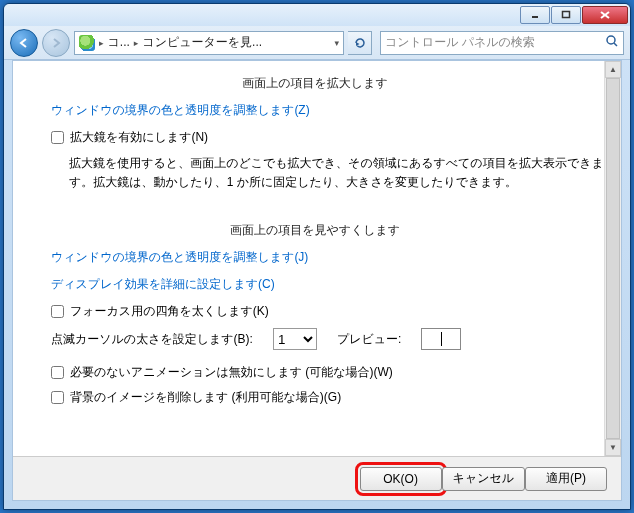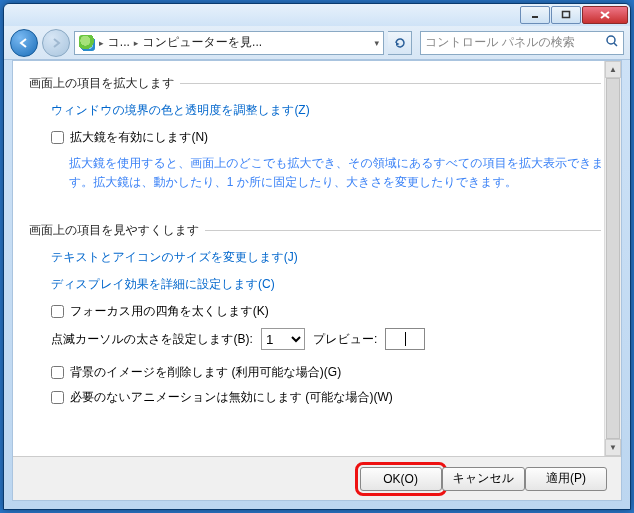--- a/index.html
+++ b/index.html
@@ -81,21 +81,21 @@
   .refresh {
     width: 24px; height: 24px;
     border: 1px solid #8aa9c4;
     border-left: none;
     background: linear-gradient(#eef5fb,#d7e6f5);
     display:flex; align-items:center; justify-content:center;
     color:#2b5f99;
     cursor:pointer;
   }
   .searchbox {
-    width: 204px; height: 24px;
+    width: 244px; height: 24px;
     border: 1px solid #8aa9c4;
     background: #fff;
     display: flex; align-items: center;
     padding: 0 4px;
     color: #888;
     margin-left: 4px;
     position: relative;
   }
   .searchbox .sicon { position:absolute; right:4px; color:#2b5f99; }
   .content {
@@ -111,20 +111,21 @@
     border: none;
     margin-bottom: 18px;
   }
   legend {
     color: #222;
     font-size: 12px;
     padding: 0 4px 0 0;
     width: 100%;
     display: flex;
     align-items: center;
+    flex-direction: column;
   }
   legend span.line {
     flex:1; height:1px; background:#ccc; margin-left:6px;
   }
   .indent { margin-left: 22px; margin-top: 10px; }
   .link {
     color: #0066cc;
     cursor: pointer;
     display: block;
     margin-bottom: 10px;
@@ -133,25 +134,25 @@
     display: flex; align-items: flex-start;
     margin-bottom: 8px;
   }
   .chkrow input[type=checkbox] {
     margin-right: 6px; margin-top: 2px;
   }
   .desc {
     margin-left: 40px;
     margin-top: 4px;
     line-height: 1.6;
-    color: #3b82f6;
+    color: #000000;
     margin-bottom: 12px;
   }
   .cursor-row {
-    display:flex; align-items:center; gap: 8px;
+    display:flex; align-items:center; gap: 20px;
     margin-left: 22px; margin-bottom: 14px;
   }
   .cursor-row select {
     width: 44px; height:22px;
     border:1px solid #999;
     background:#fff;
   }
   .preview-box {
     width: 40px; height: 22px;
     border:1px solid #888;
@@ -275,45 +276,45 @@
       </div>
       <div class="desc">拡大鏡を使用すると、画面上のどこでも拡大でき、その領域にあるすべての項目を拡大表示できます。拡大鏡は、動かしたり、1 か所に固定したり、大きさを変更したりできます。</div>
     </fieldset>
 
     <fieldset>
       <legend>
           <span>画面上の項目を見やすくします</span>
           <span class="line"></span>
         </legend>
       <div class="indent">
-        <a class="link">テキストとアイコンのサイズを変更します(J)</a>
+        <a class="link">ウィンドウの境界の色と透明度を調整します(J)</a>
         <a class="link">ディスプレイ効果を詳細に設定します(C)</a>
         <div class="chkrow">
           <input type="checkbox" style="">
           <label>フォーカス用の四角を太くします(K)</label>
         </div>
       </div>
       <div class="cursor-row">
         <span>点滅カーソルの太さを設定します(B):</span>
         <select>
           <option>1</option>
         </select>
         <span>プレビュー:</span>
         <div class="preview-box">
           <div class="caret"></div>
         </div>
       </div>
       <div class="indent" style="margin-top:0">
         <div class="chkrow">
           <input type="checkbox" style="">
-          <label>背景のイメージを削除します (利用可能な場合)(G)</label>
+          <label>必要のないアニメーションは無効にします (可能な場合)(W)</label>
         </div>
         <div class="chkrow">
           <input type="checkbox" style="">
-          <label>必要のないアニメーションは無効にします (可能な場合)(W)</label>
+          <label>背景のイメージを削除します (利用可能な場合)(G)</label>
         </div>
       </div>
     </fieldset>
 
     <div class="scrollbar">
       <div class="arrow">▲</div>
       <div class="thumb"></div>
       <div class="arrow" style="position:absolute;bottom:0;left:0;right:0">▼</div>
     </div>
 

